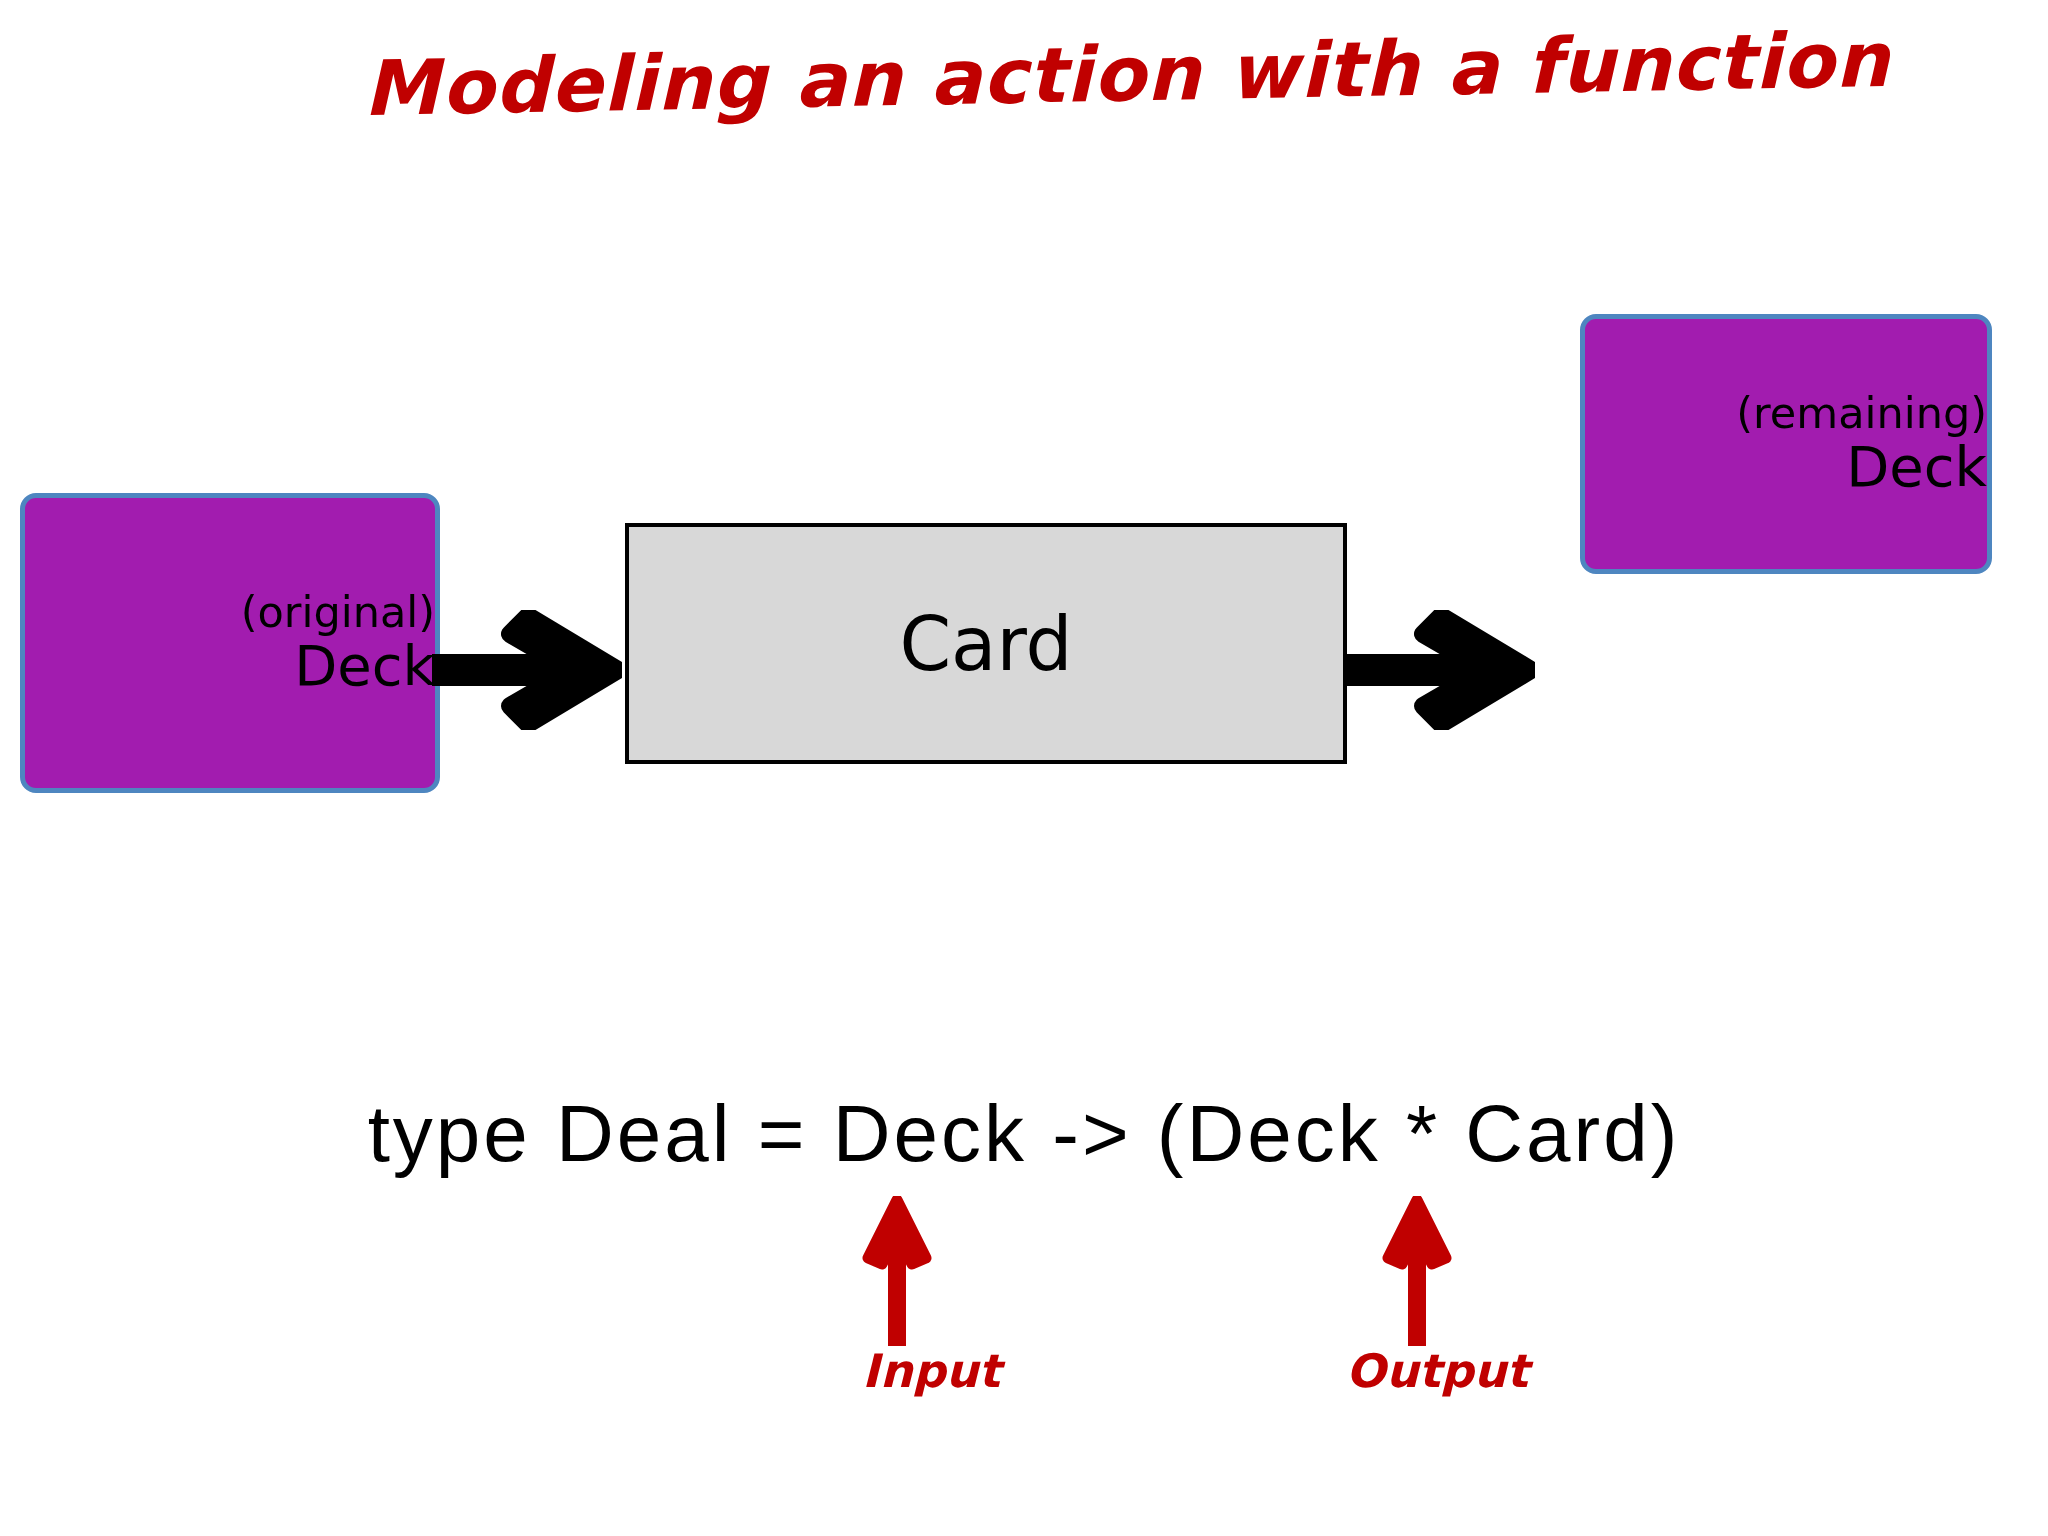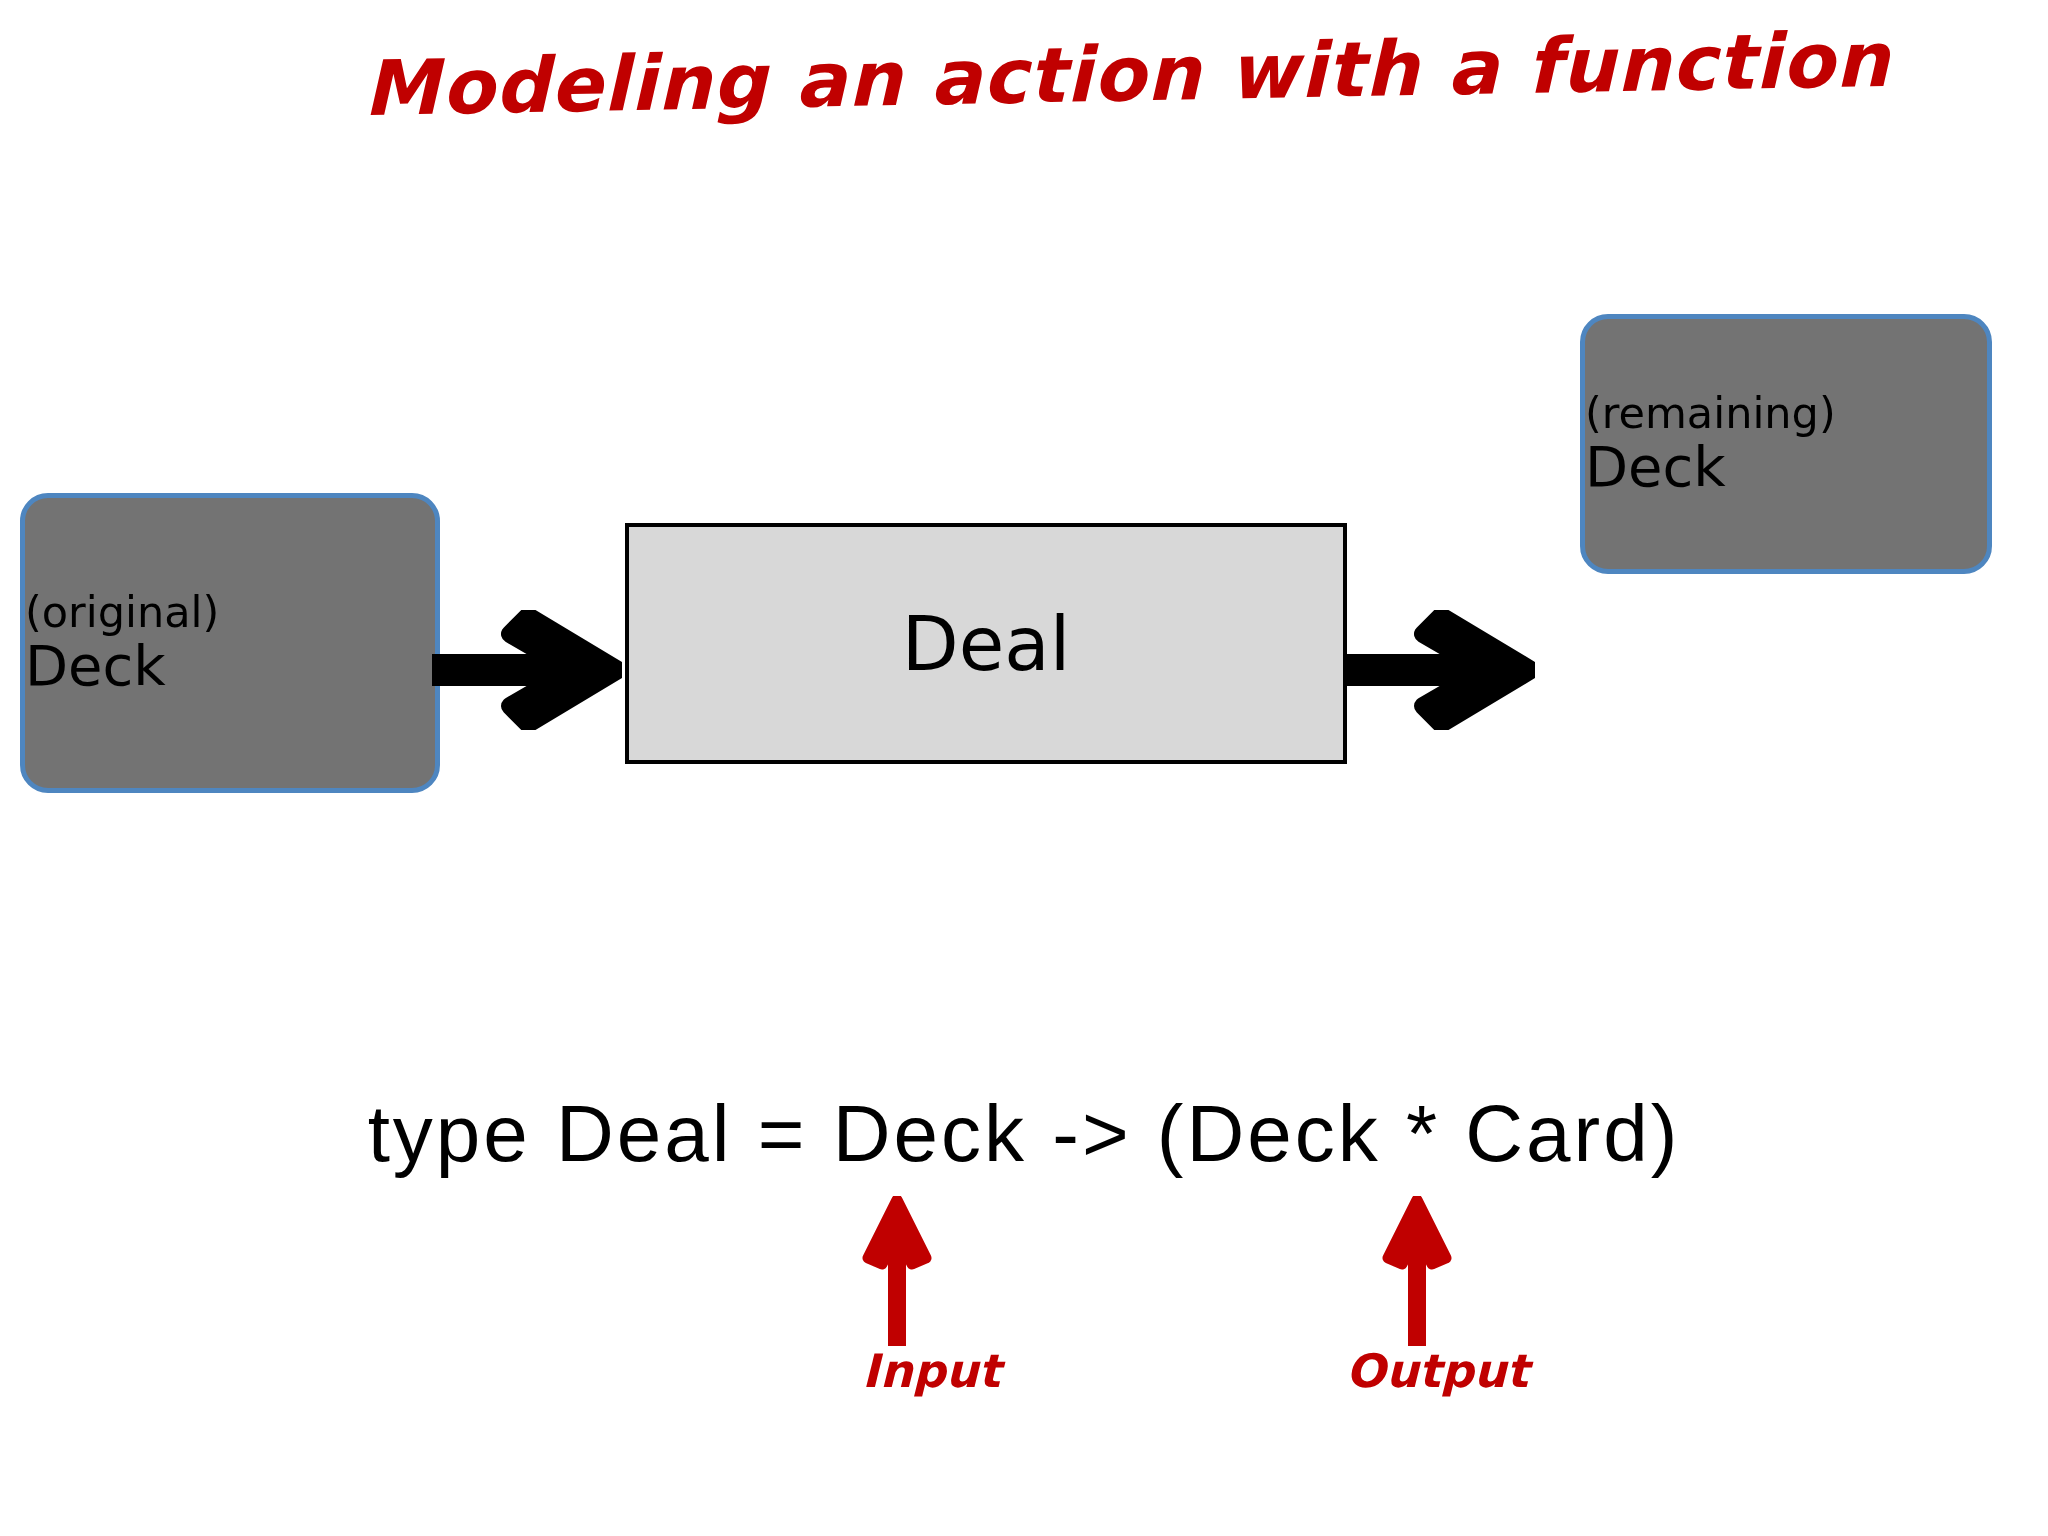--- a/index.html
+++ b/index.html
@@ -30,26 +30,26 @@
     letter-spacing: 1px;
     white-space: nowrap;
     transform: skewX(-3deg) rotate(-1.1deg);
     transform-origin: left center;
   }
 
   
   .rbox {
     position: absolute;
     box-sizing: border-box;
-    background: #737373;
+    background: #a21caf;
     border: 5px solid #4e86c0;
-    border-radius: 28px;
+    border-radius: 16px;
     display: flex;
     flex-direction: column;
-    align-items: flex-start;
+    align-items: flex-end;
     justify-content: center;
   }
   .rbox .qualifier {
     font-family: "DejaVu Sans", sans-serif;
     font-size: 43px;
     color: #000000;
     line-height: 1.05;
     margin-bottom: 2px;
     white-space: nowrap;
   }
@@ -137,21 +137,21 @@
   </div>
 
   <span class="flow-arrow" id="arrow-in">
     <svg width="190" height="120" viewBox="0 0 190 120" xmlns="http://www.w3.org/2000/svg">
       <rect x="0" y="44" width="146" height="32" fill="#000000"></rect>
       <path d="M 96 6 L 186 60 L 96 114 L 78 96 L 140 60 L 78 24 Z" fill="#000000" stroke="#000000" stroke-width="18" stroke-linejoin="round" stroke-linecap="round"></path>
     </svg>
   </span>
 
   <div id="box-deal">
-    <div class="main">Deal</div>
+    <div class="main">Card</div>
   </div>
 
   <span class="flow-arrow" id="arrow-out">
     <svg width="190" height="120" viewBox="0 0 190 120" xmlns="http://www.w3.org/2000/svg">
       <rect x="0" y="44" width="146" height="32" fill="#000000"></rect>
       <path d="M 96 6 L 186 60 L 96 114 L 78 96 L 140 60 L 78 24 Z" fill="#000000" stroke="#000000" stroke-width="18" stroke-linejoin="round" stroke-linecap="round"></path>
     </svg>
   </span>
 
   <div class="rbox" id="box-remaining">

